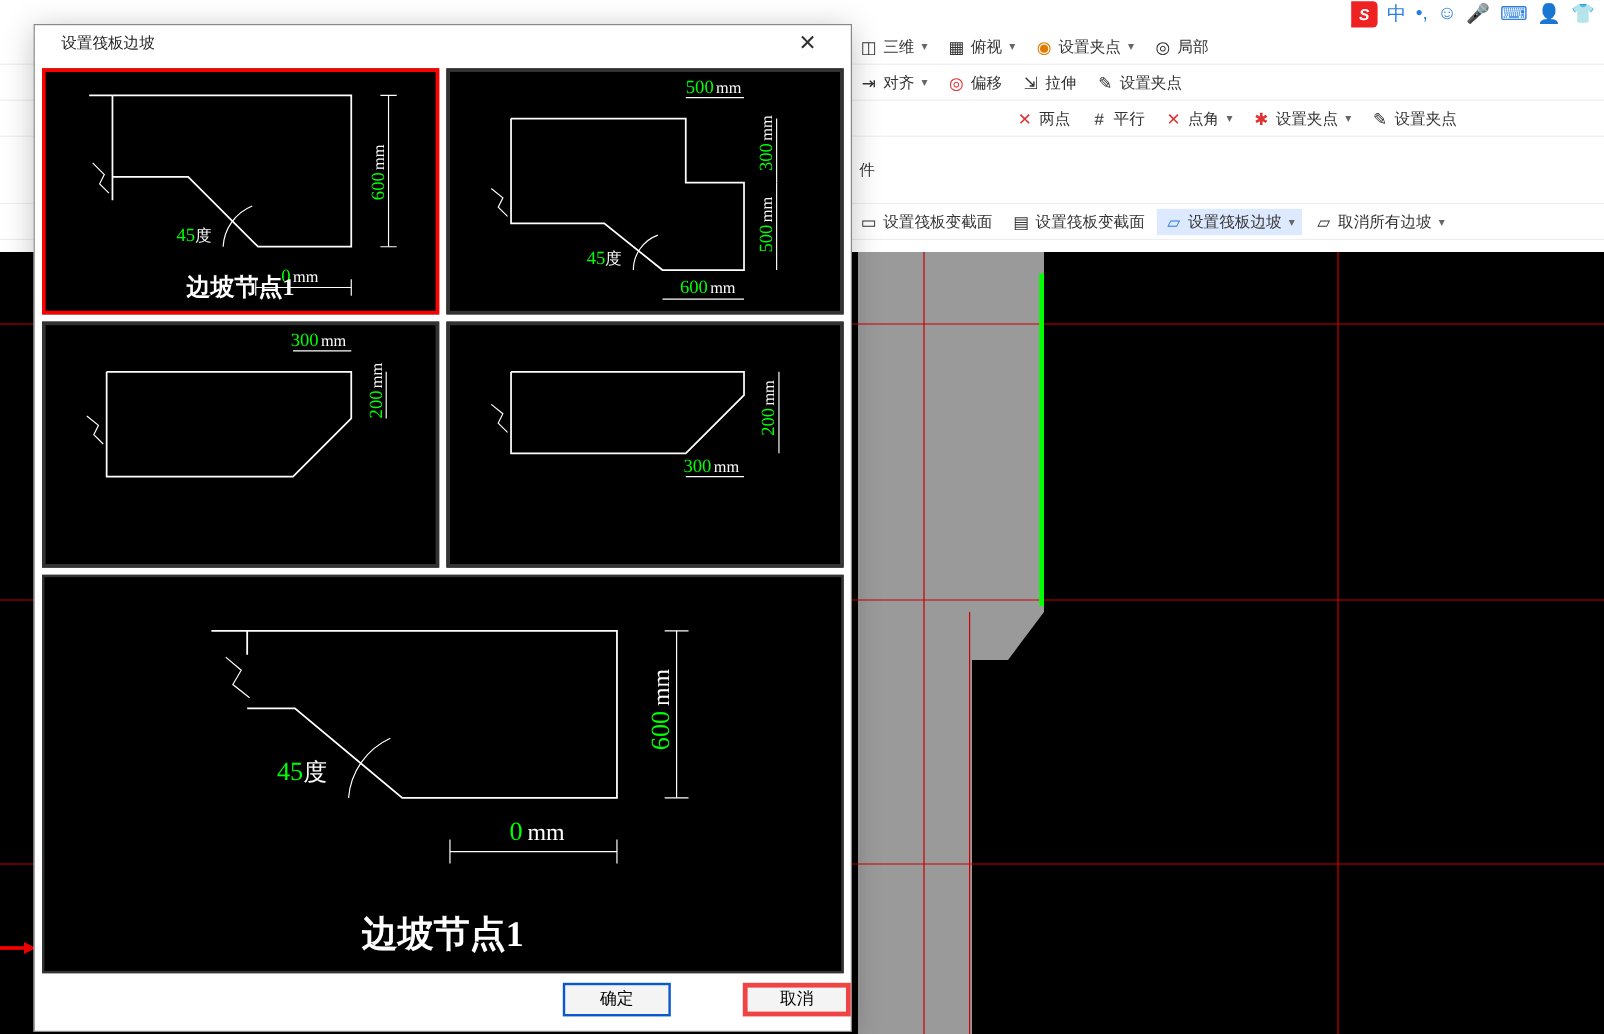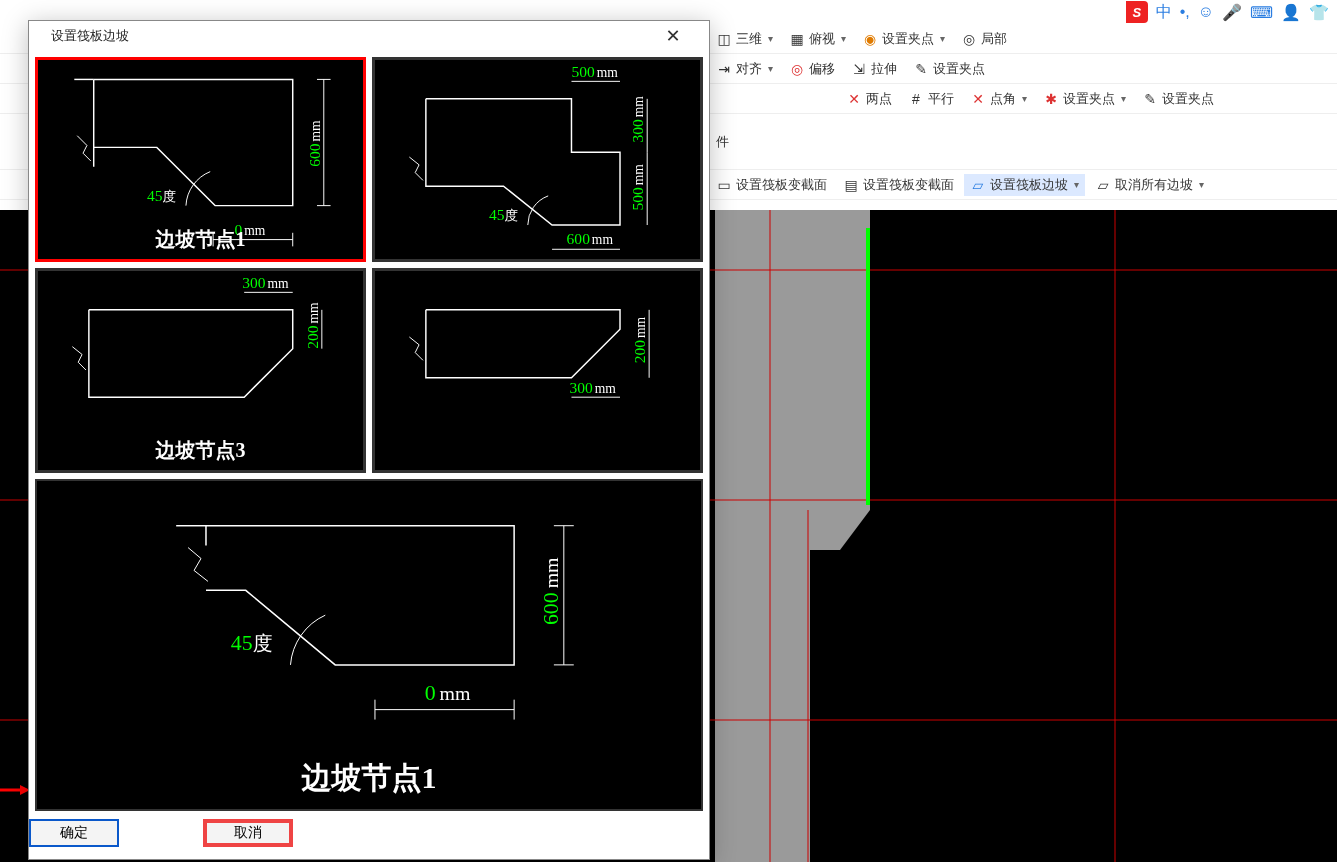--- a/index.html
+++ b/index.html
@@ -160,22 +160,22 @@
     color: #fff;
     font-family: "SimSun", serif;
     font-size: 30px;
     font-weight: bold;
   }
 
   .dlg-footer {
     height: 42px;
     display: flex;
     align-items: flex-start;
-    justify-content: flex-start;
-    gap: 84px;
+    justify-content: flex-end;
+    gap: 60px;
     padding-top: 2px;
   }
   .dlg-btn {
     width: 90px; height: 28px;
     border: 4px solid #ef4444;
     background: #f4f4f4;
     font-size: 14px;
     cursor: pointer;
   }
   .dlg-btn.primary { border: 2px solid #0a58ca; }
@@ -400,21 +400,20 @@
         <svg viewBox="0 0 330 205">
           <polyline class="ln-th" points="50,40 50,130 210,130 260,80 260,40 50,40"></polyline>
           <polyline class="ln" points="33,78 43,86 39,94 47,102"></polyline>
 
           <line class="ln" x1="210" y1="22" x2="260" y2="22"></line>
           <text x="208" y="18"><tspan class="dim-green">300</tspan><tspan class="dim-white" dx="2">mm</tspan></text>
 
           <line class="ln" x1="290" y1="40" x2="290" y2="80"></line>
           <text x="286" y="80" transform="rotate(-90 286 80)"><tspan class="dim-green">200</tspan><tspan class="dim-white" dx="2">mm</tspan></text>
         </svg>
-        <div class="tile-caption">边坡节点3</div>
       </div>
 
       <div class="option-tile">
         <svg viewBox="0 0 330 205">
           <polyline class="ln-th" points="50,40 50,110 200,110 250,60 250,40 50,40"></polyline>
           <polyline class="ln" points="33,68 43,76 39,84 47,92"></polyline>
 
           <line class="ln" x1="200" y1="130" x2="250" y2="130"></line>
           <text x="198" y="126"><tspan class="dim-green">300</tspan><tspan class="dim-white" dx="2">mm</tspan></text>
 

